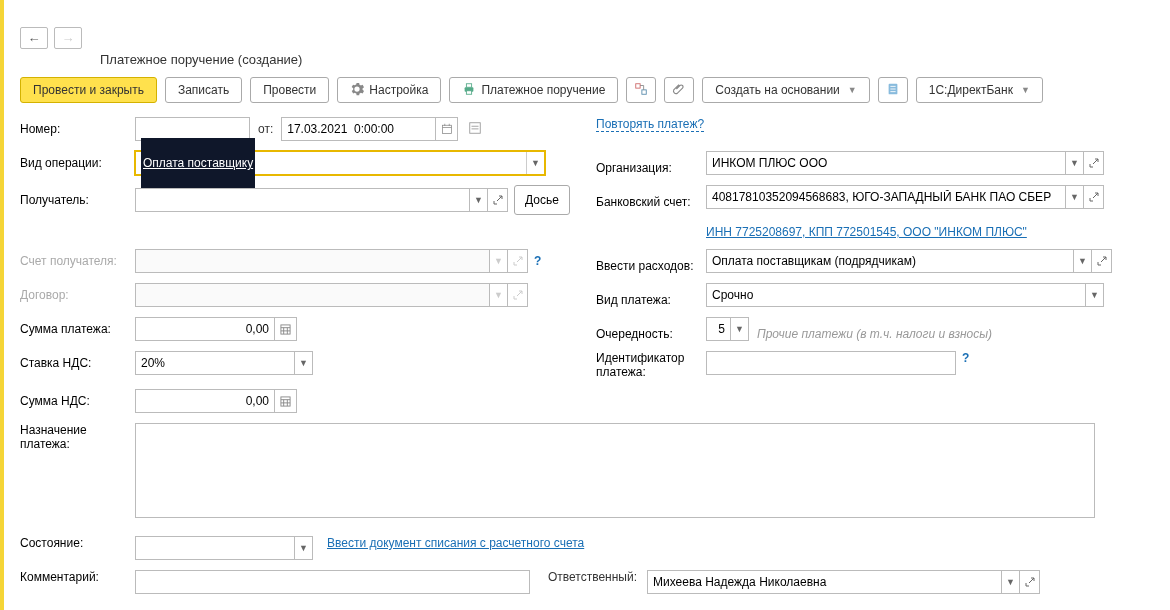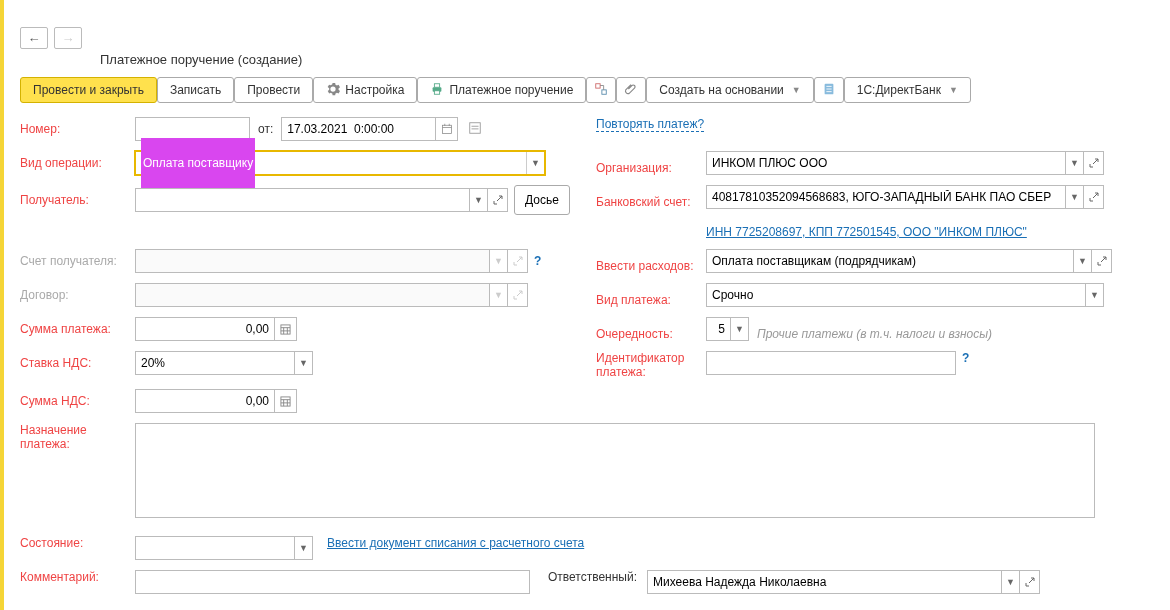--- a/index.html
+++ b/index.html
@@ -37,20 +37,21 @@
 .page-title {
   font-size: 13px;
   color: #333;
   margin-left: 12px;
   font-weight: normal;
   margin-top: 44px;
 }
 .toolbar {
   display: flex;
   align-items: center;
+  gap: 8px;
   margin-bottom: 14px;
 }
 .btn {
   height: 26px;
   padding: 0 12px;
   border: 1px solid #aaa;
   background: #fff;
   border-radius: 3px;
   font-size: 12px;
   cursor: pointer;
@@ -73,21 +74,21 @@
 .form-row {
   display: flex;
   align-items: flex-start;
   margin-bottom: 10px;
 }
 .form-row .col-left { display: flex; align-items: center; flex: 0 0 560px; }
 .form-row .col-right { display: flex; align-items: flex-end; flex: 1; margin-left: 16px; }
 .label {
   width: 115px;
   font-size: 12px;
-  color: #ef4444;
+  color: #000000;
   flex-shrink: 0;
 }
 .label.disabled { color: #aaa; }
 .text-input {
   height: 24px;
   border: 1px solid #bbb;
   padding: 0 5px;
   font-size: 12px;
   background: #fff;
 }
@@ -141,23 +142,24 @@
   font-weight: bold;
 }
 .highlight-combo {
   display: flex;
   align-items: center;
   border: 1px solid #e8b800;
   box-shadow: 0 0 0 1px #e8b800;
 }
 .highlight-combo .text-input { border: none; height: 22px; }
 .highlight-combo .sel-text {
-  background: #d946ef;
+  background: #0f172a;
   color: #fff;
   padding: 18px 2px;
+  text-decoration: underline;
 }
 .highlight-combo .select-btn { border: none; border-left: 1px solid #ccc; height: 22px; }
 .textarea {
   border: 1px solid #bbb;
   width: 960px;
   height: 95px;
   padding: 4px;
   font-size: 12px;
   resize: none;
 }

